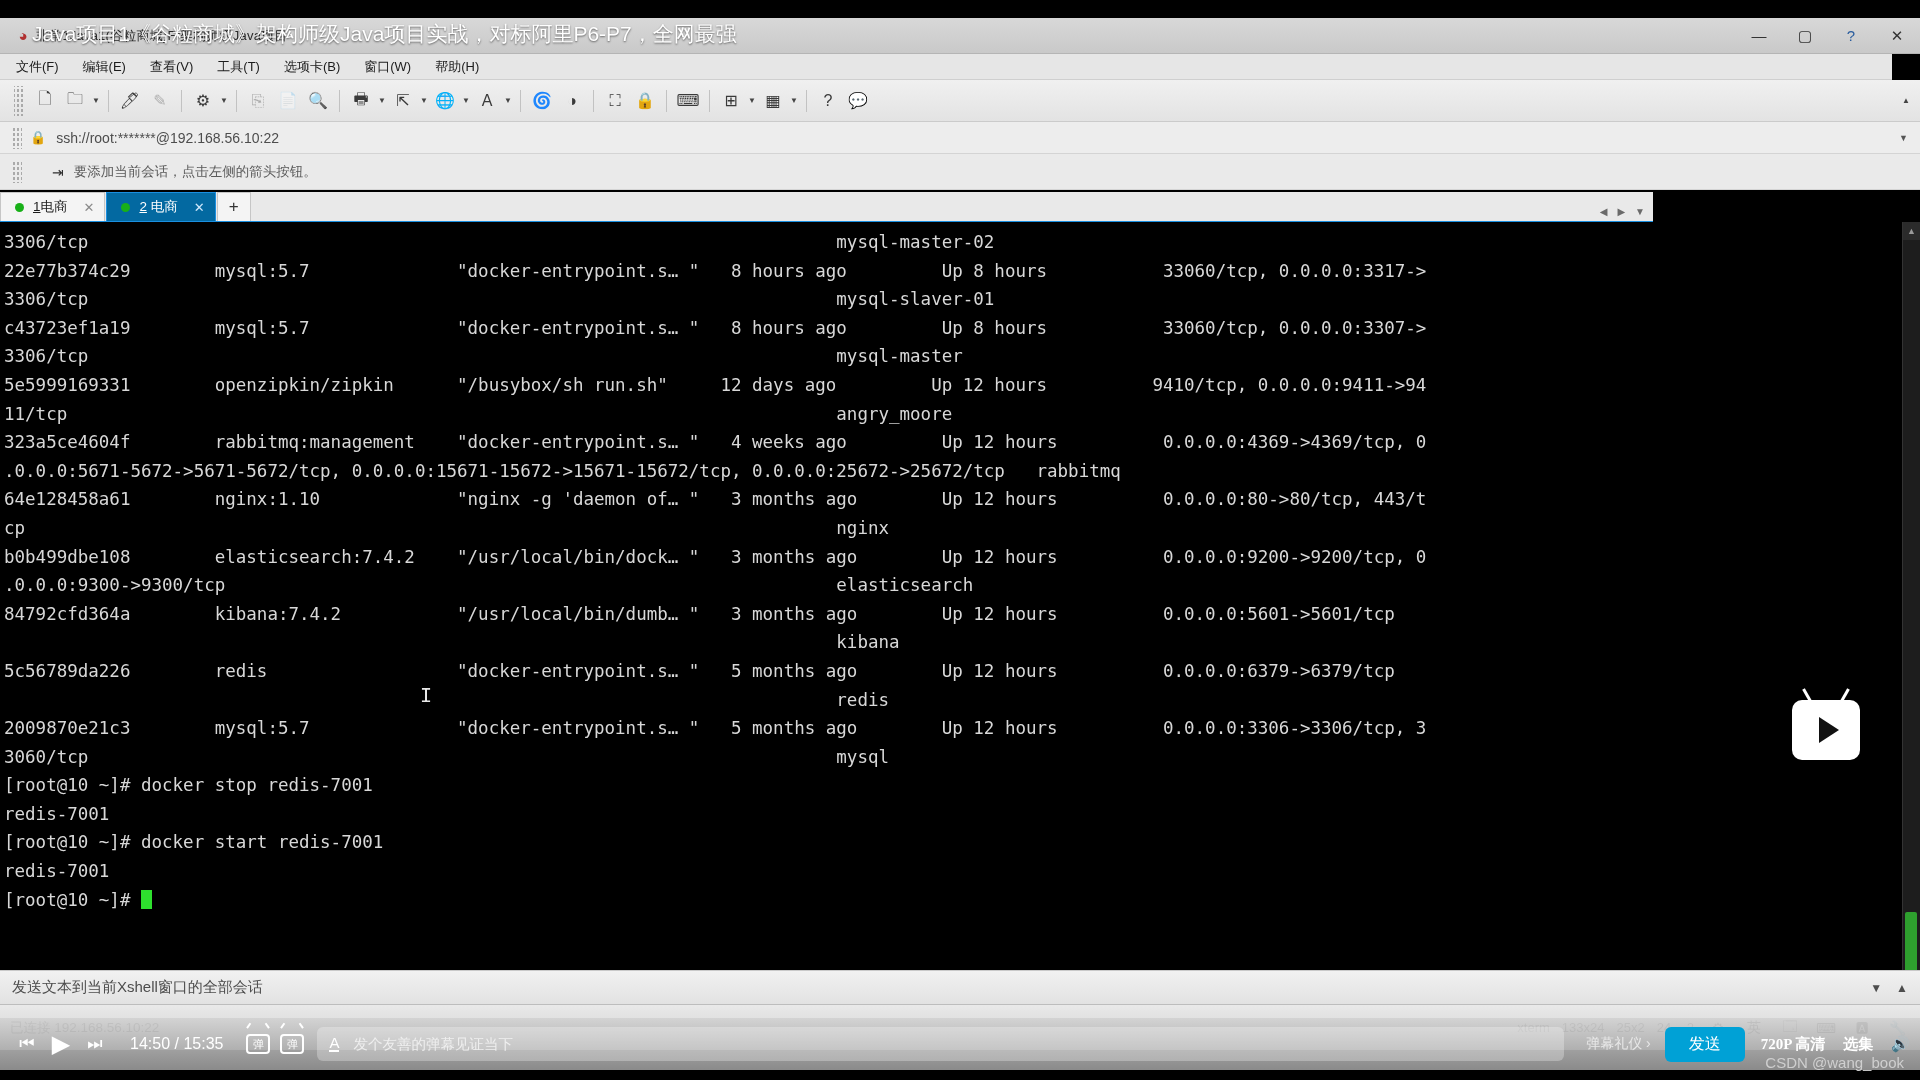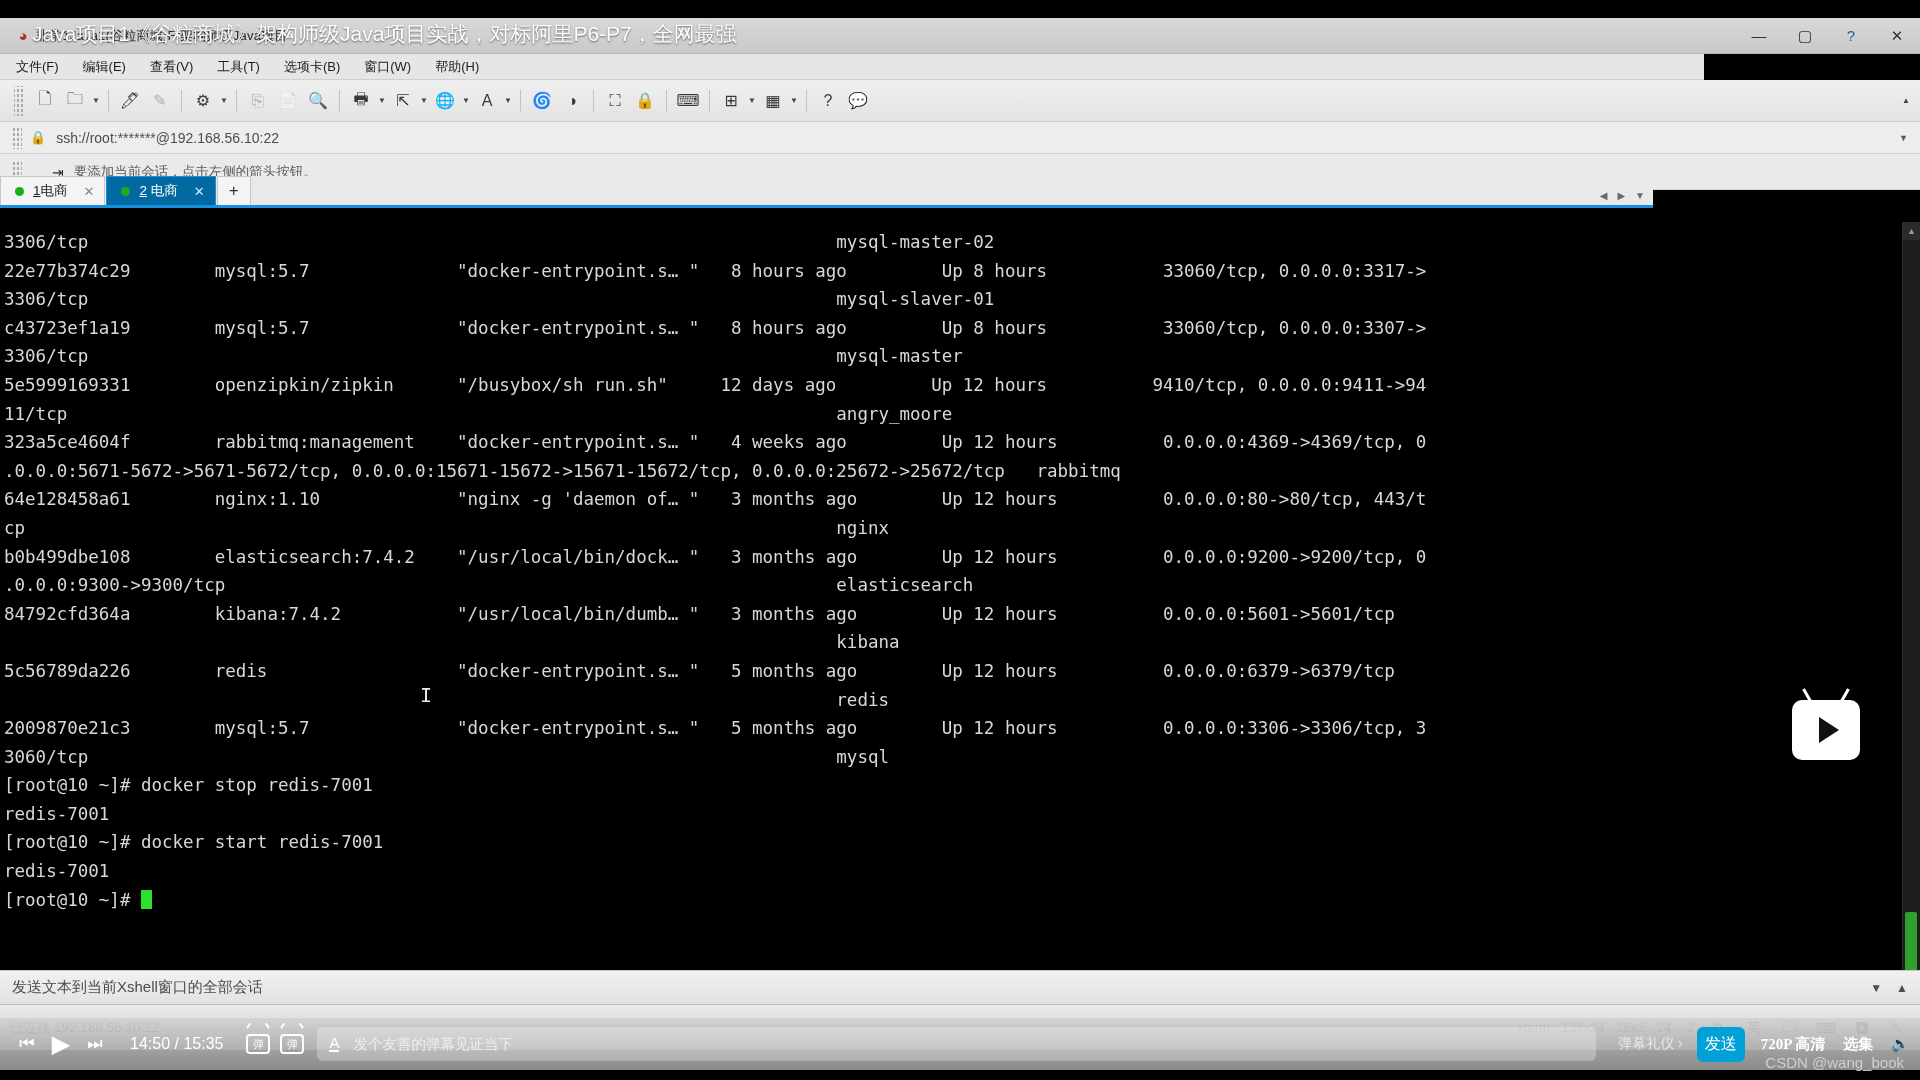--- a/index.html
+++ b/index.html
@@ -25,21 +25,21 @@
 
   
   .overlay-title {
     position:absolute; left:32px; top:20px; z-index:40;
     font-size:21px; color:#fff; white-space:nowrap;
     font-family:"Liberation Sans","DejaVu Sans",sans-serif;
     text-shadow:0 1px 2px rgba(0,0,0,.55);
   }
 
   .menubar {
-    position:absolute; left:0; top:54px; width:1704px; height:26px;
+    position:absolute; left:0; top:54px; width:1892px; height:26px;
     background:#e6e6e6; border-bottom:1px solid #cfcfcf;
     display:flex; align-items:center; padding-left:16px;
   }
   .menu-item { font-size:13px; color:#1c1c1c; margin-right:24px; white-space:nowrap; }
 
   .toolbar {
     position:absolute; left:0; top:80px; width:1920px; height:42px;
     background:linear-gradient(#f0f0f0,#e3e3e3); border-bottom:1px solid #cbcbcb;
     display:flex; align-items:center; padding-left:14px;
   }
@@ -69,21 +69,21 @@
   .hintbar {
     position:absolute; left:0; top:154px; width:1920px; height:36px;
     background:#eaeaea; border-bottom:1px solid #d4d4d4;
     display:flex; align-items:center;
   }
   .hint-ico { font-size:14px; color:#2f2f2f; margin:0 10px 0 22px; }
   .hint-text { font-size:13.5px; color:#5a5a5a; }
 
   
   .tabstrip {
-    position:absolute; left:0; top:176px; width:1653px; height:32px;
+    position:absolute; left:0; top:192px; width:1653px; height:32px;
     background:#e9e9e9; border-bottom:3px solid #1a8fe0;
     display:flex; align-items:flex-end;
   }
   .tab {
     height:29px; display:flex; align-items:center; padding:0 10px 0 14px;
     font-size:13.5px; border:1px solid #c6c6c6; border-bottom:none;
     background:#f4f4f4; color:#1c1c1c; margin-right:1px; position:relative;
   }
   .tab.active { background:#0369a1; color:#fff; border-color:#1a8fe0; }
   .tab .dot { width:9px; height:9px; border-radius:50%; background:#18b018; margin-right:9px; }
@@ -162,21 +162,21 @@
   .dm-box:after{ content:""; position:absolute; top:-4px; right:6px; width:8px; height:6px;
             border-right:2px solid #fff; transform:rotate(-35deg);}
   .dm-input {
     flex:1; height:34px; background:rgba(255,255,255,.28); border-radius:6px;
     display:flex; align-items:center; padding:0 12px; margin:0 8px; min-width:0;
   }
   .dm-A { color:#fff; font-size:15px; margin-right:14px; border-bottom:2px solid #fff; line-height:14px;}
   .dm-ph { color:#efefef; font-size:14.5px; white-space:nowrap;}
   .dm-etiquette { color:#e8e8e8; font-size:14px; white-space:nowrap; margin:0 14px; }
   .dm-send { background:#00a1d6; color:#fff; font-size:16px; border-radius:6px;
-             padding:7px 8px; white-space:nowrap; }
+             padding:7px 24px; white-space:nowrap; }
   .pb-right { display:flex; align-items:center; gap:18px; margin-left:16px;font-family:Liberation Serif, serif; }
   .pb-right span { color:#fff; font-size:15px; white-space:nowrap; font-weight:bold;}
   .pb-vol { color:#fff; font-size:18px; }
 
   .play-logo {
     position:absolute; right:60px; top:700px; width:68px; height:60px; z-index:25;
     background:#fff; border-radius:10px; display:flex; align-items:center; justify-content:center;
   }
   .play-logo:before {
     content:""; width:0;height:0;border-left:20px solid #111;

